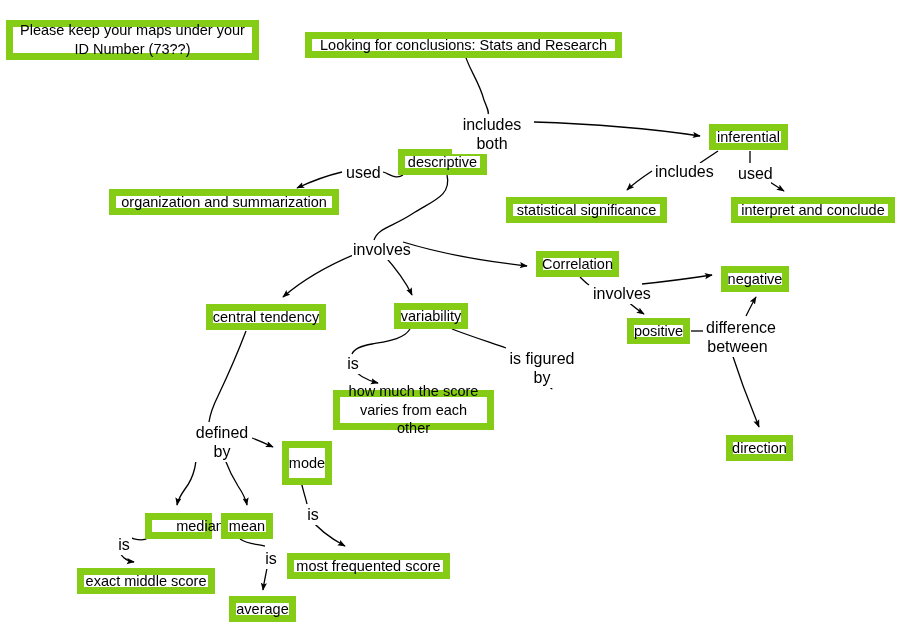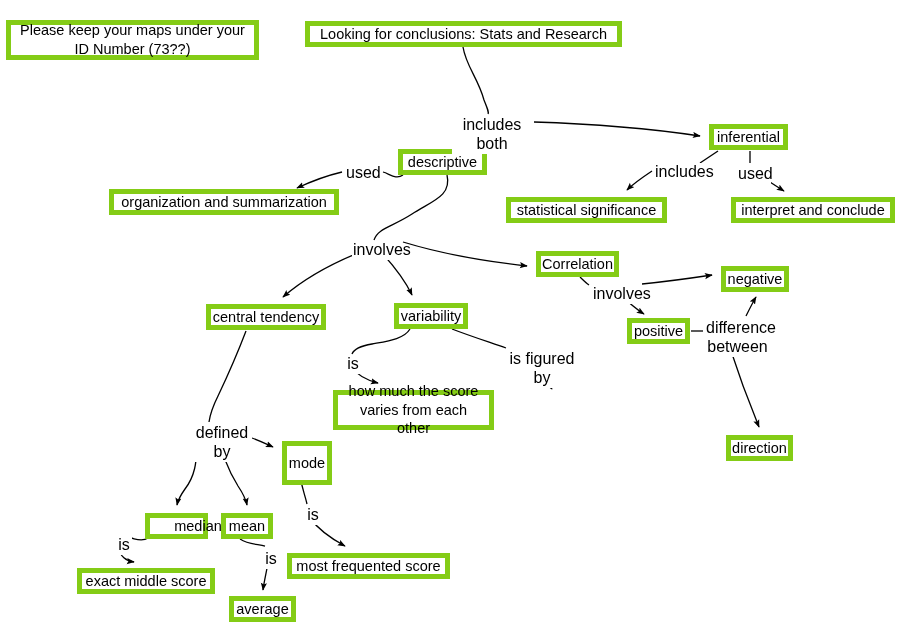--- a/index.html
+++ b/index.html
@@ -23,21 +23,21 @@
     position: absolute;
     left: 0;
     top: 0;
     width: 905px;
     height: 642px;
     pointer-events: none;
   }
   .node {
     position: absolute;
     box-sizing: border-box;
-    border: 5px solid #84cc16;
+    border: 7px solid #84cc16;
     background: #ffffff;
     font-size: 14.5px;
     line-height: 1.16;
     text-align: center;
     display: flex;
     align-items: center;
     justify-content: center;
     padding: 1px 5px;
     white-space: pre;
     z-index: 2;
@@ -134,21 +134,21 @@
       <path d="M268,563 C266,574 264,582 263,590" marker-end="url(#ah)"></path>
 
       <path d="M300,467 C299,481 304,491 307,504"></path>
 
       <path d="M310,518 C318,529 330,538 345,546" marker-end="url(#ah)"></path>
     </g>
   </svg>
 
   <div class="node multiline" style="left: 6px; top: 20px; width: 253px; height: 40px;">Please keep your maps under your
 ID Number (73??)</div>
-  <div class="node" style="left: 305px; top: 21px; width: 317px; height: 26px;">Looking for conclusions: Stats and Research</div>
+  <div class="node" style="left: 305px; top: 32px; width: 317px; height: 26px;">Looking for conclusions: Stats and Research</div>
   <div class="node" style="left: 398px; top: 149px; width: 89px; height: 26px;">descriptive</div>
   <div class="node" style="left: 709px; top: 124px; width: 79px; height: 26px;">inferential</div>
   <div class="node" style="left: 109px; top: 189px; width: 230px; height: 26px;">organization and summarization</div>
   <div class="node" style="left: 506px; top: 197px; width: 161px; height: 26px;">statistical significance</div>
   <div class="node" style="left: 731px; top: 197px; width: 164px; height: 26px; text-align: right;">interpret and conclude</div>
   <div class="node" style="left: 536px; top: 251px; width: 83px; height: 26px;">Correlation</div>
   <div class="node" style="left: 721px; top: 266px; width: 68px; height: 26px;">negative</div>
   <div class="node" style="left: 627px; top: 318px; width: 63px; height: 26px;">positive</div>
   <div class="node" style="left: 206px; top: 304px; width: 120px; height: 26px;">central tendency</div>
   <div class="node" style="left: 394px; top: 303px; width: 74px; height: 26px;">variability</div>

